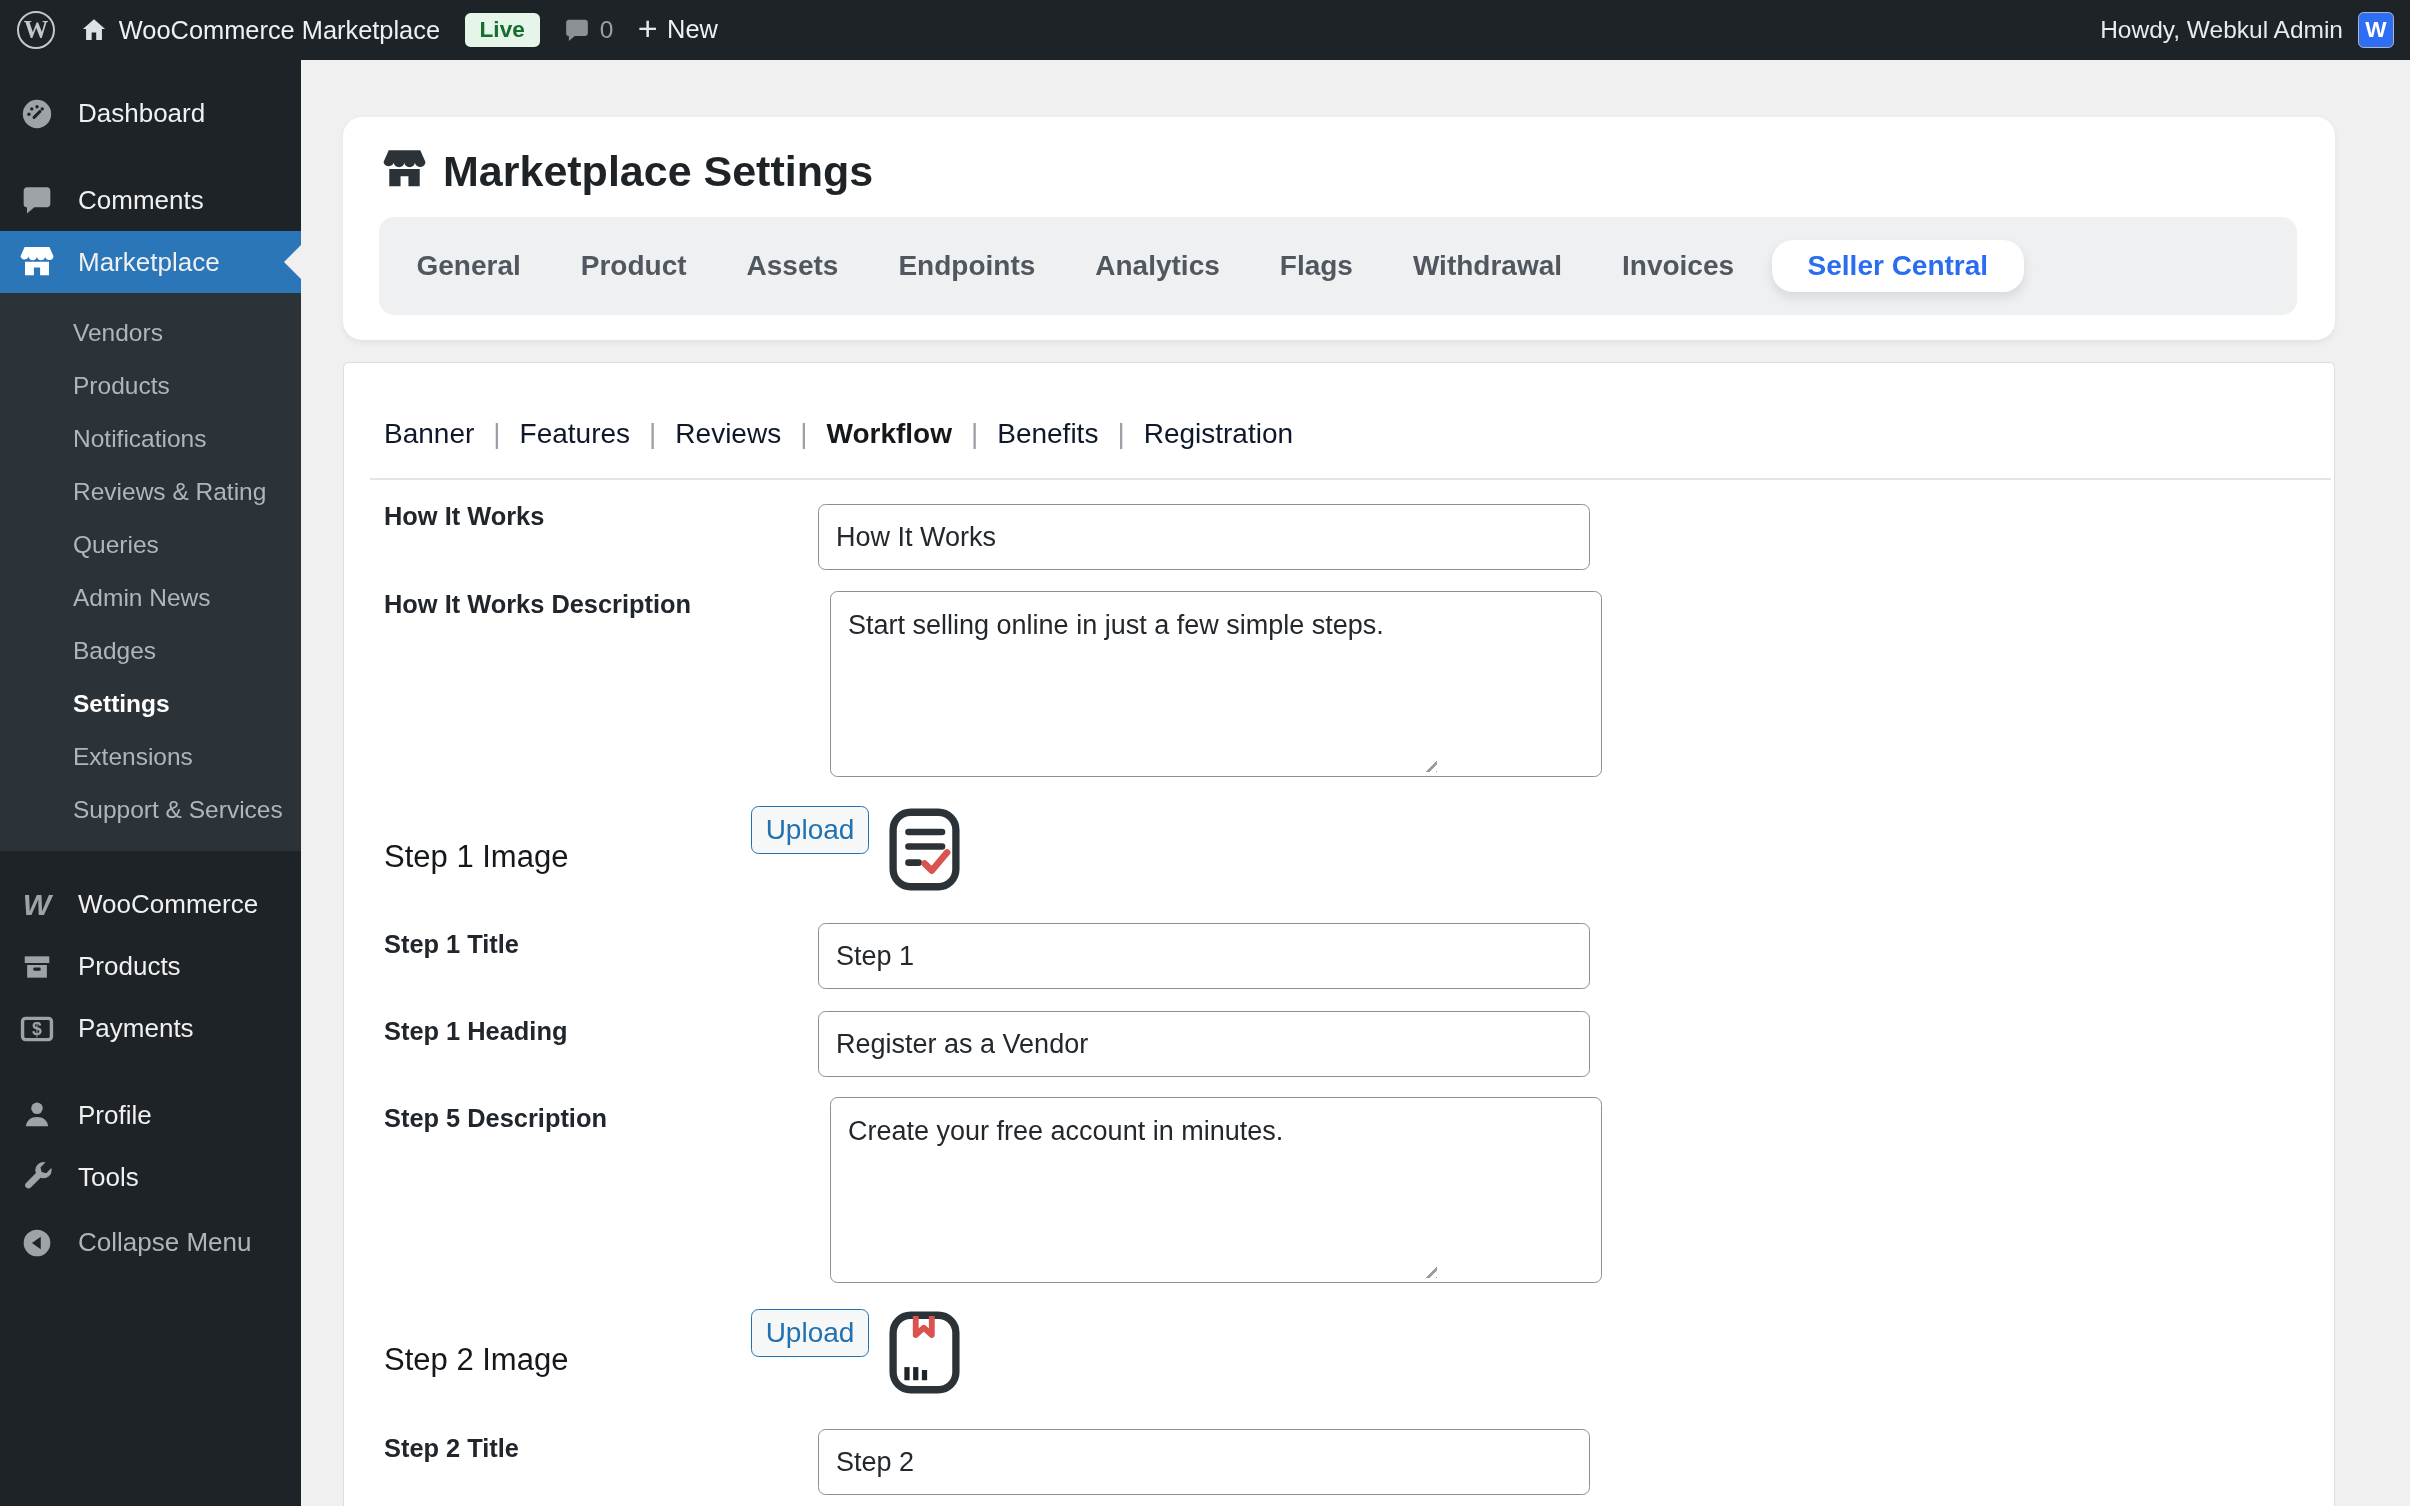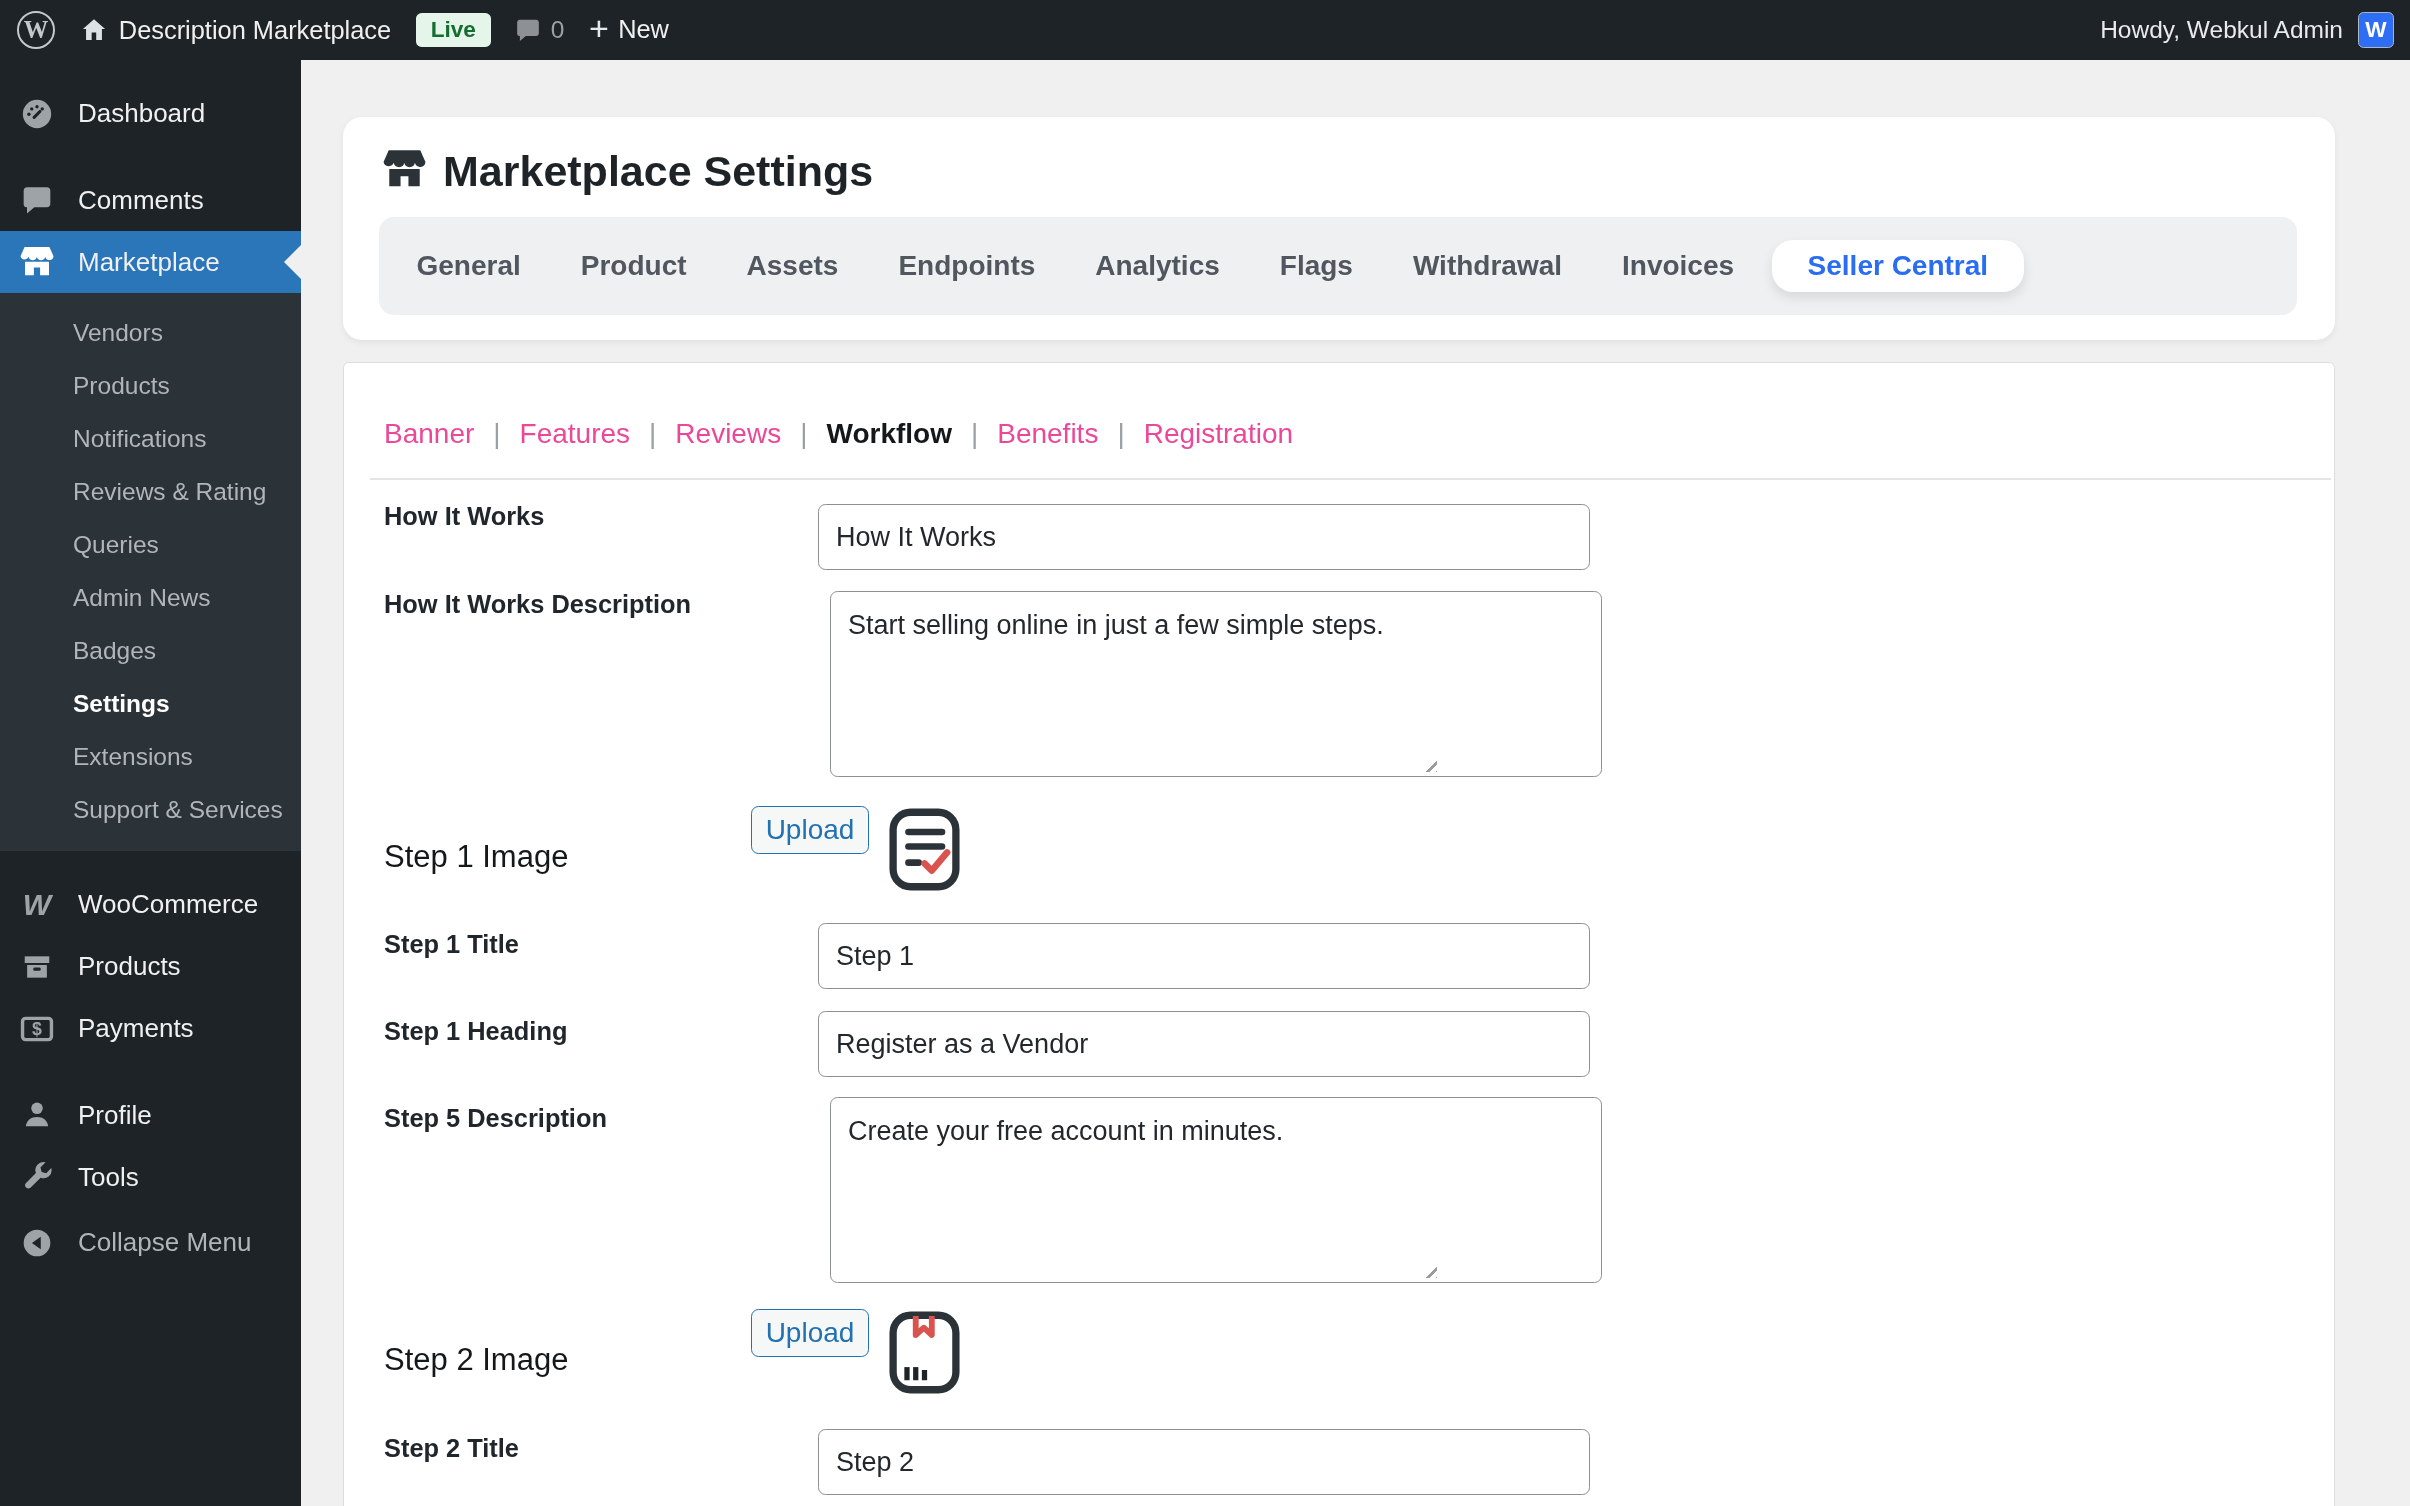--- a/index.html
+++ b/index.html
@@ -60,21 +60,21 @@
   .tab { padding: 0 30px; height: 100%; display: flex; align-items: center;
     font-size: 28px; font-weight: 600; color: #50575e; cursor: pointer; white-space: nowrap; }
   .tab.active { background: #fff; color: #2b6df0; font-weight: 700; height: 52px;
     border-radius: 21px; padding: 0 36px; margin: 0 7.5px;
     box-shadow: 0 5.6px 11.3px rgba(0,0,0,.10); }
 
   .main-card { position: absolute; left: 42px; top: 302px; width: 1992px; height: 1318px;
     background: #fff; border: 1.9px solid #dcdcde; border-radius: 5.6px; }
   .subtabs { position: absolute; left: 40px; top: 55px; display: flex; align-items: center;
     gap: 19px; font-size: 28px; }
-  .subtab { color: #ec4899; cursor: pointer; text-decoration: none; }
+  .subtab { color: #0f172a; cursor: pointer; text-decoration: none; }
   .subtab.current { color: #15181b; font-weight: bold; cursor: default; }
   .subsep { color: #9aa0a6; }
   .divider { position: absolute; left: 26px; right: 2.8px; top: 115px; border-top: 2.8px solid #e3e5e7; }
 
   .flabel { position: absolute; left: 40px; font-size: 25.4px; font-weight: bold; color: #20262b; }
   .flabel-big { position: absolute; left: 40px; font-size: 31px; font-weight: 400; color: #15181b; }
   .ctrl { position: absolute; left: 474px; }
   .tinput { width: 772px; height: 66px; border: 1.9px solid #8c8f94; border-radius: 7.5px;
     padding: 0 17px; font-size: 27px; color: #23282d; background: #fff;
     font-family: "Liberation Sans", sans-serif; }
@@ -98,21 +98,21 @@
   <div class="ab-left">
     <div class="wp-logo">
       <span>W</span>
     </div>
     <div class="ab-site">
       <span class="ab-icon">
         <svg width="28" height="28" viewBox="0 0 24 24" fill="#dee1e4">
             <path d="M12 2.8l9.5 8.4h-2.7v9.3h-4.9v-6.3H10v6.3H5.2v-9.3H2.5z"></path>
           </svg>
       </span>
-      <span>Description Marketplace</span>
+      <span>WooCommerce Marketplace</span>
     </div>
     <span class="live-badge">Live</span>
     <div class="ab-comments">
       <span class="ab-icon">
         <svg width="26" height="26" viewBox="0 0 24 24" fill="#8d9196">
             <path d="M4.5 2.5h15C20.9 2.5 22 3.6 22 5v10c0 1.4-1.1 2.5-2.5 2.5H10l-5.5 4.7v-4.7h-.5C2.6 17.5 2 16.4 2 15V5c0-1.4 1.1-2.5 2.5-2.5z"></path>
           </svg>
       </span>
       <span class="ab-count">0</span>
     </div>

